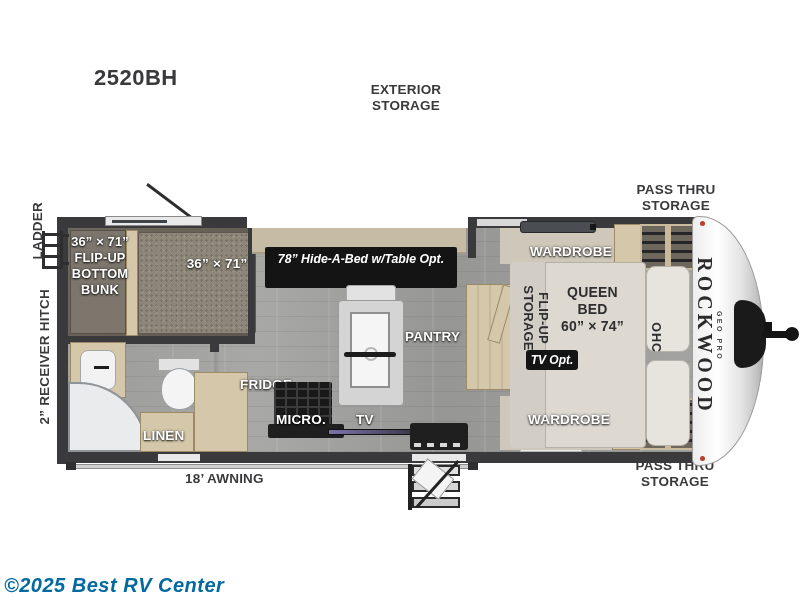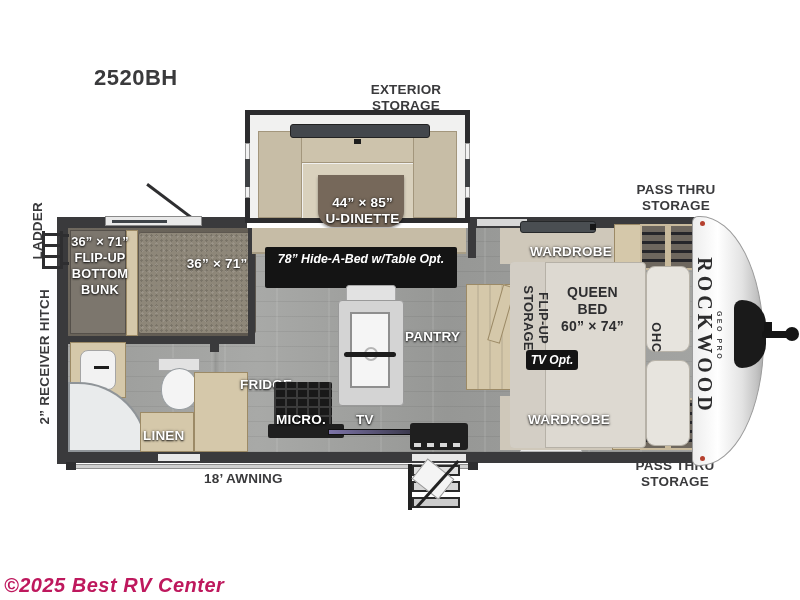--- a/index.html
+++ b/index.html
@@ -51,21 +51,21 @@
 
   <div class="lbl" style="left:600px;top:458px;width:150px">
     <div>PASS THRU</div>
     <div>STORAGE</div>
   </div>
 
   <div class="lbl" style="left:-2px;top:223px;width:80px;transform:rotate(-90deg)">LADDER</div>
 
   <div class="lbl" style="left:-27px;top:349px;width:144px;transform:rotate(-90deg)">2” RECEIVER HITCH</div>
 
-  <div class="lbl" style="left:204px;top:471px">18’ AWNING</div>
+  <div class="lbl" style="left:185px;top:471px">18’ AWNING</div>
 
 
   <div class="abs blk" style="left:57px;top:217px;width:190px;height:11px"></div>
   <div class="abs blk" style="left:468px;top:217px;width:230px;height:11px"></div>
   <div class="abs blk" style="left:57px;top:217px;width:11px;height:247px"></div>
   <div class="abs blk" style="left:57px;top:452px;width:640px;height:11px"></div>
 
   <div class="abs wood" style="left:68px;top:228px;width:632px;height:224px"></div>
 
   <div class="abs" style="left:68px;top:228px;width:184px;height:110px;background:linear-gradient(135deg,#6f695f,#5d574e)"></div>
@@ -85,37 +85,20 @@
     <div>36” × 71”</div>
   </div>
 
   <div class="abs" style="left:42px;top:231px;width:21px;height:38px;border-left:3.5px solid #2e2e30;border-right:3.5px solid #2e2e30;background:repeating-linear-gradient(0deg,#2e2e30 0 3px,transparent 3px 11px)"></div>
   <div class="abs" style="left:62px;top:234px;width:7px;height:3px;background:#2e2e30"></div>
   <div class="abs" style="left:62px;top:262px;width:7px;height:3px;background:#2e2e30"></div>
 
   <div class="abs" style="left:105px;top:216px;width:97px;height:10px;background:#e9e9e9;border:1px solid #8a8a8a"></div>
   <div class="abs" style="left:112px;top:220px;width:55px;height:3px;background:#3e4348"></div>
 
-  <div class="abs" style="left:245px;top:110px;width:225px;height:113px;background:#f1f1f0;border:5px solid #2c2c2e">
-    <div class="abs" style="left:-5px;top:28px;width:5px;height:55px;background:#f2f2f2;border:1px solid #9a9a9a"></div>
-    <div class="abs" style="right:-5px;top:28px;width:5px;height:55px;background:#f2f2f2;border:1px solid #9a9a9a"></div>
-    <div class="abs" style="left:-5px;top:44px;width:5px;height:28px;background:#3e4043"></div>
-    <div class="abs" style="right:-5px;top:44px;width:5px;height:28px;background:#3e4043"></div>
-    <div class="abs" style="left:8px;top:16px;width:199px;height:32px;background:#cdc3ac;border:1px solid #a3967c"></div>
-    <div class="abs" style="left:8px;top:16px;width:44px;height:87px;background:#c7bda6;border:1px solid #a3967c"></div>
-    <div class="abs" style="left:163px;top:16px;width:44px;height:87px;background:#c7bda6;border:1px solid #a3967c"></div>
-    <div class="abs" style="left:53px;top:49px;width:110px;height:54px;background:#d9d1bd"></div>
-    <div class="abs" style="left:40px;top:9px;width:140px;height:14px;background:#43474c;border:1px solid #222;border-radius:3px"></div>
-    <div class="abs" style="left:104px;top:24px;width:7px;height:5px;background:#1d1d1d"></div>
-    <div class="abs" style="left:68px;top:60px;width:86px;height:52px;background:#76685a;border-radius:0 0 16px 16px;box-shadow:0 2px 3px rgba(0,0,0,.35)"></div>
-    <div class="wlbl" style="left:30px;top:80px;width:165px">
-      <div>44” × 85”</div>
-      <div>U-DINETTE</div>
-    </div>
-  </div>
 
   <div class="abs" style="left:252px;top:228px;width:214px;height:26px;background:#c6bca6;border-bottom:2px solid #a89d85"></div>
   <div class="abs note" style="left:265px;top:247px;width:192px;height:41px;font-size:12.3px;line-height:17px;padding-top:4px">
     <div>78” Hide-A-Bed w/Table Opt.</div>
   </div>
 
   <div class="abs beige" style="left:70px;top:342px;width:56px;height:56px"></div>
   <div class="abs" style="left:80px;top:350px;width:36px;height:40px;background:#f2f2f2;border:1px solid #a5a5a5;border-radius:8px"></div>
   <div class="abs" style="left:94px;top:366px;width:15px;height:3px;background:#1d1d1d"></div>
   <div class="abs" style="left:158px;top:358px;width:42px;height:13px;background:#e2e2e2;border:1px solid #a5a5a5"></div>
@@ -210,15 +193,15 @@
 
   <div class="abs" style="left:408px;top:464px;width:56px;height:46px">
     <div class="abs" style="left:0;top:0;width:4px;height:46px;background:#222"></div>
     <div class="abs" style="left:4px;top:1px;width:48px;height:11px;background:#e0e0e0;border:2px solid #2a2a2a"></div>
     <div class="abs" style="left:4px;top:17px;width:48px;height:11px;background:#d6d6d6;border:2px solid #2a2a2a"></div>
     <div class="abs" style="left:4px;top:33px;width:48px;height:11px;background:#cccccc;border:2px solid #2a2a2a"></div>
     <div class="abs" style="left:8px;top:2px;width:34px;height:26px;background:#f4f4f4;border:1px solid #999;transform:rotate(38deg)"></div>
     <div class="abs" style="left:10px;top:41px;width:62px;height:3px;background:#222;transform:rotate(-48deg);transform-origin:left bottom"></div>
   </div>
 
-  <div class="abs" style="left:4px;top:574px;font-size:20px;font-weight:700;font-style:italic;color:#be185d;letter-spacing:.5px">©2025 Best RV Center</div>
+  <div class="abs" style="left:4px;top:574px;font-size:20px;font-weight:700;font-style:italic;color:#0369a1;letter-spacing:.5px">©2025 Best RV Center</div>
 
 </div>
 
 </body></html>

